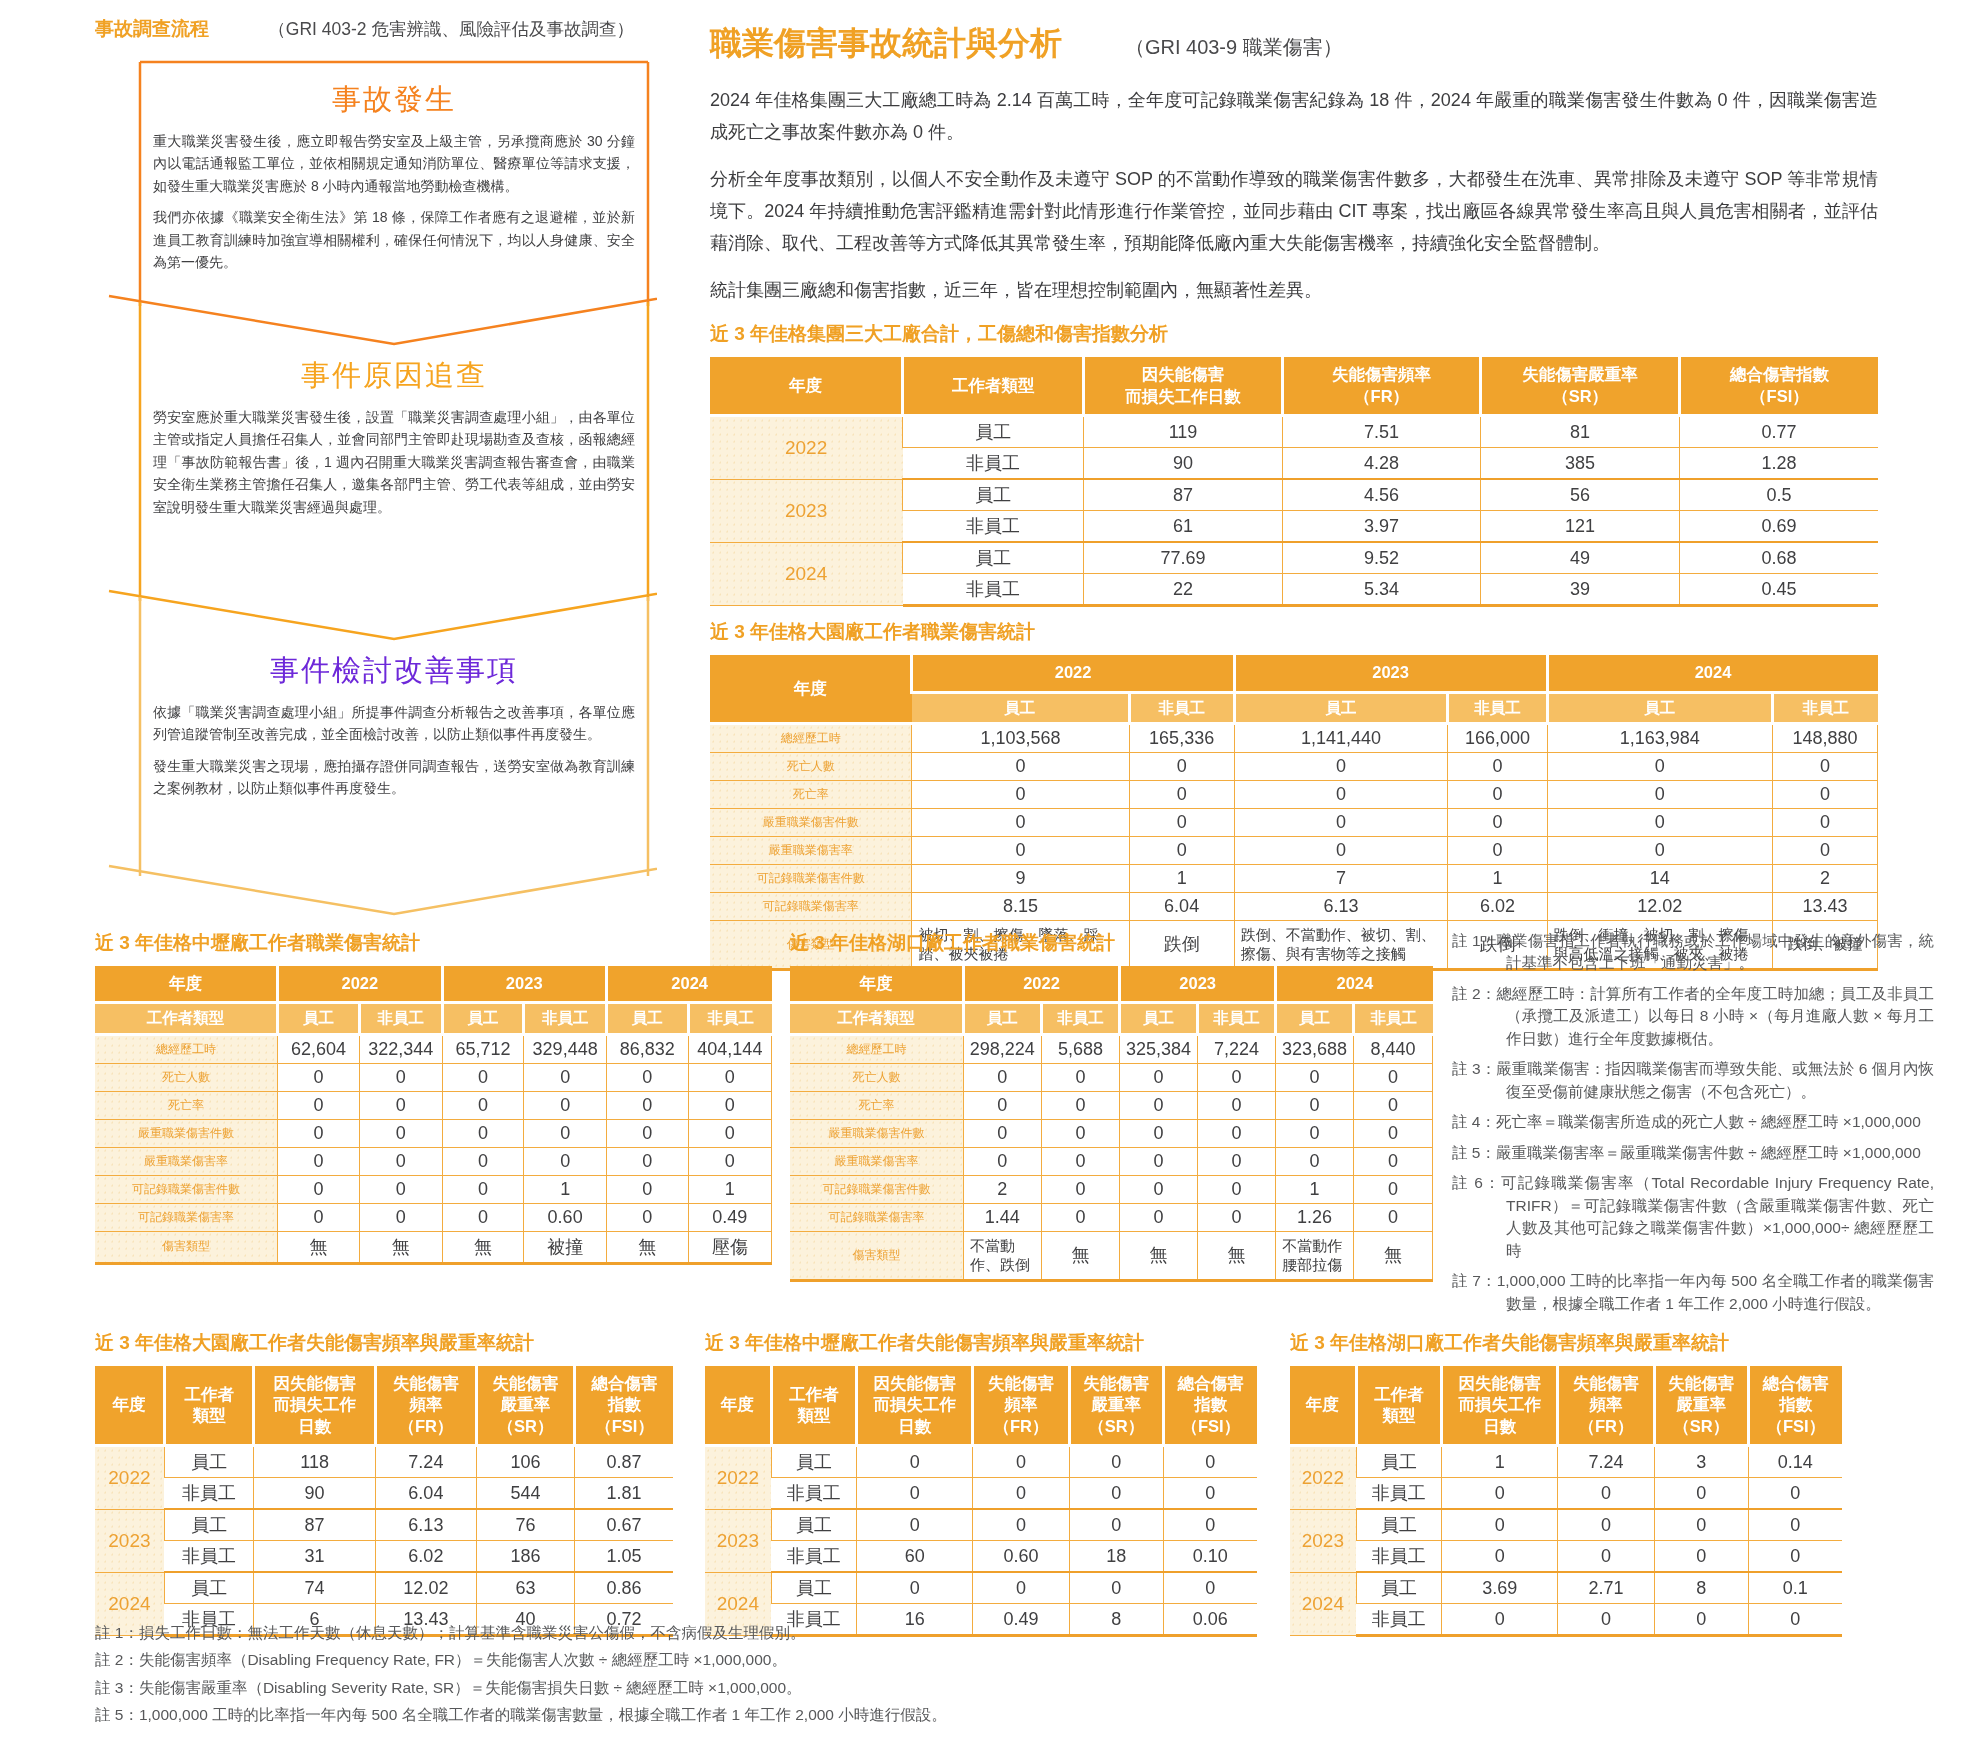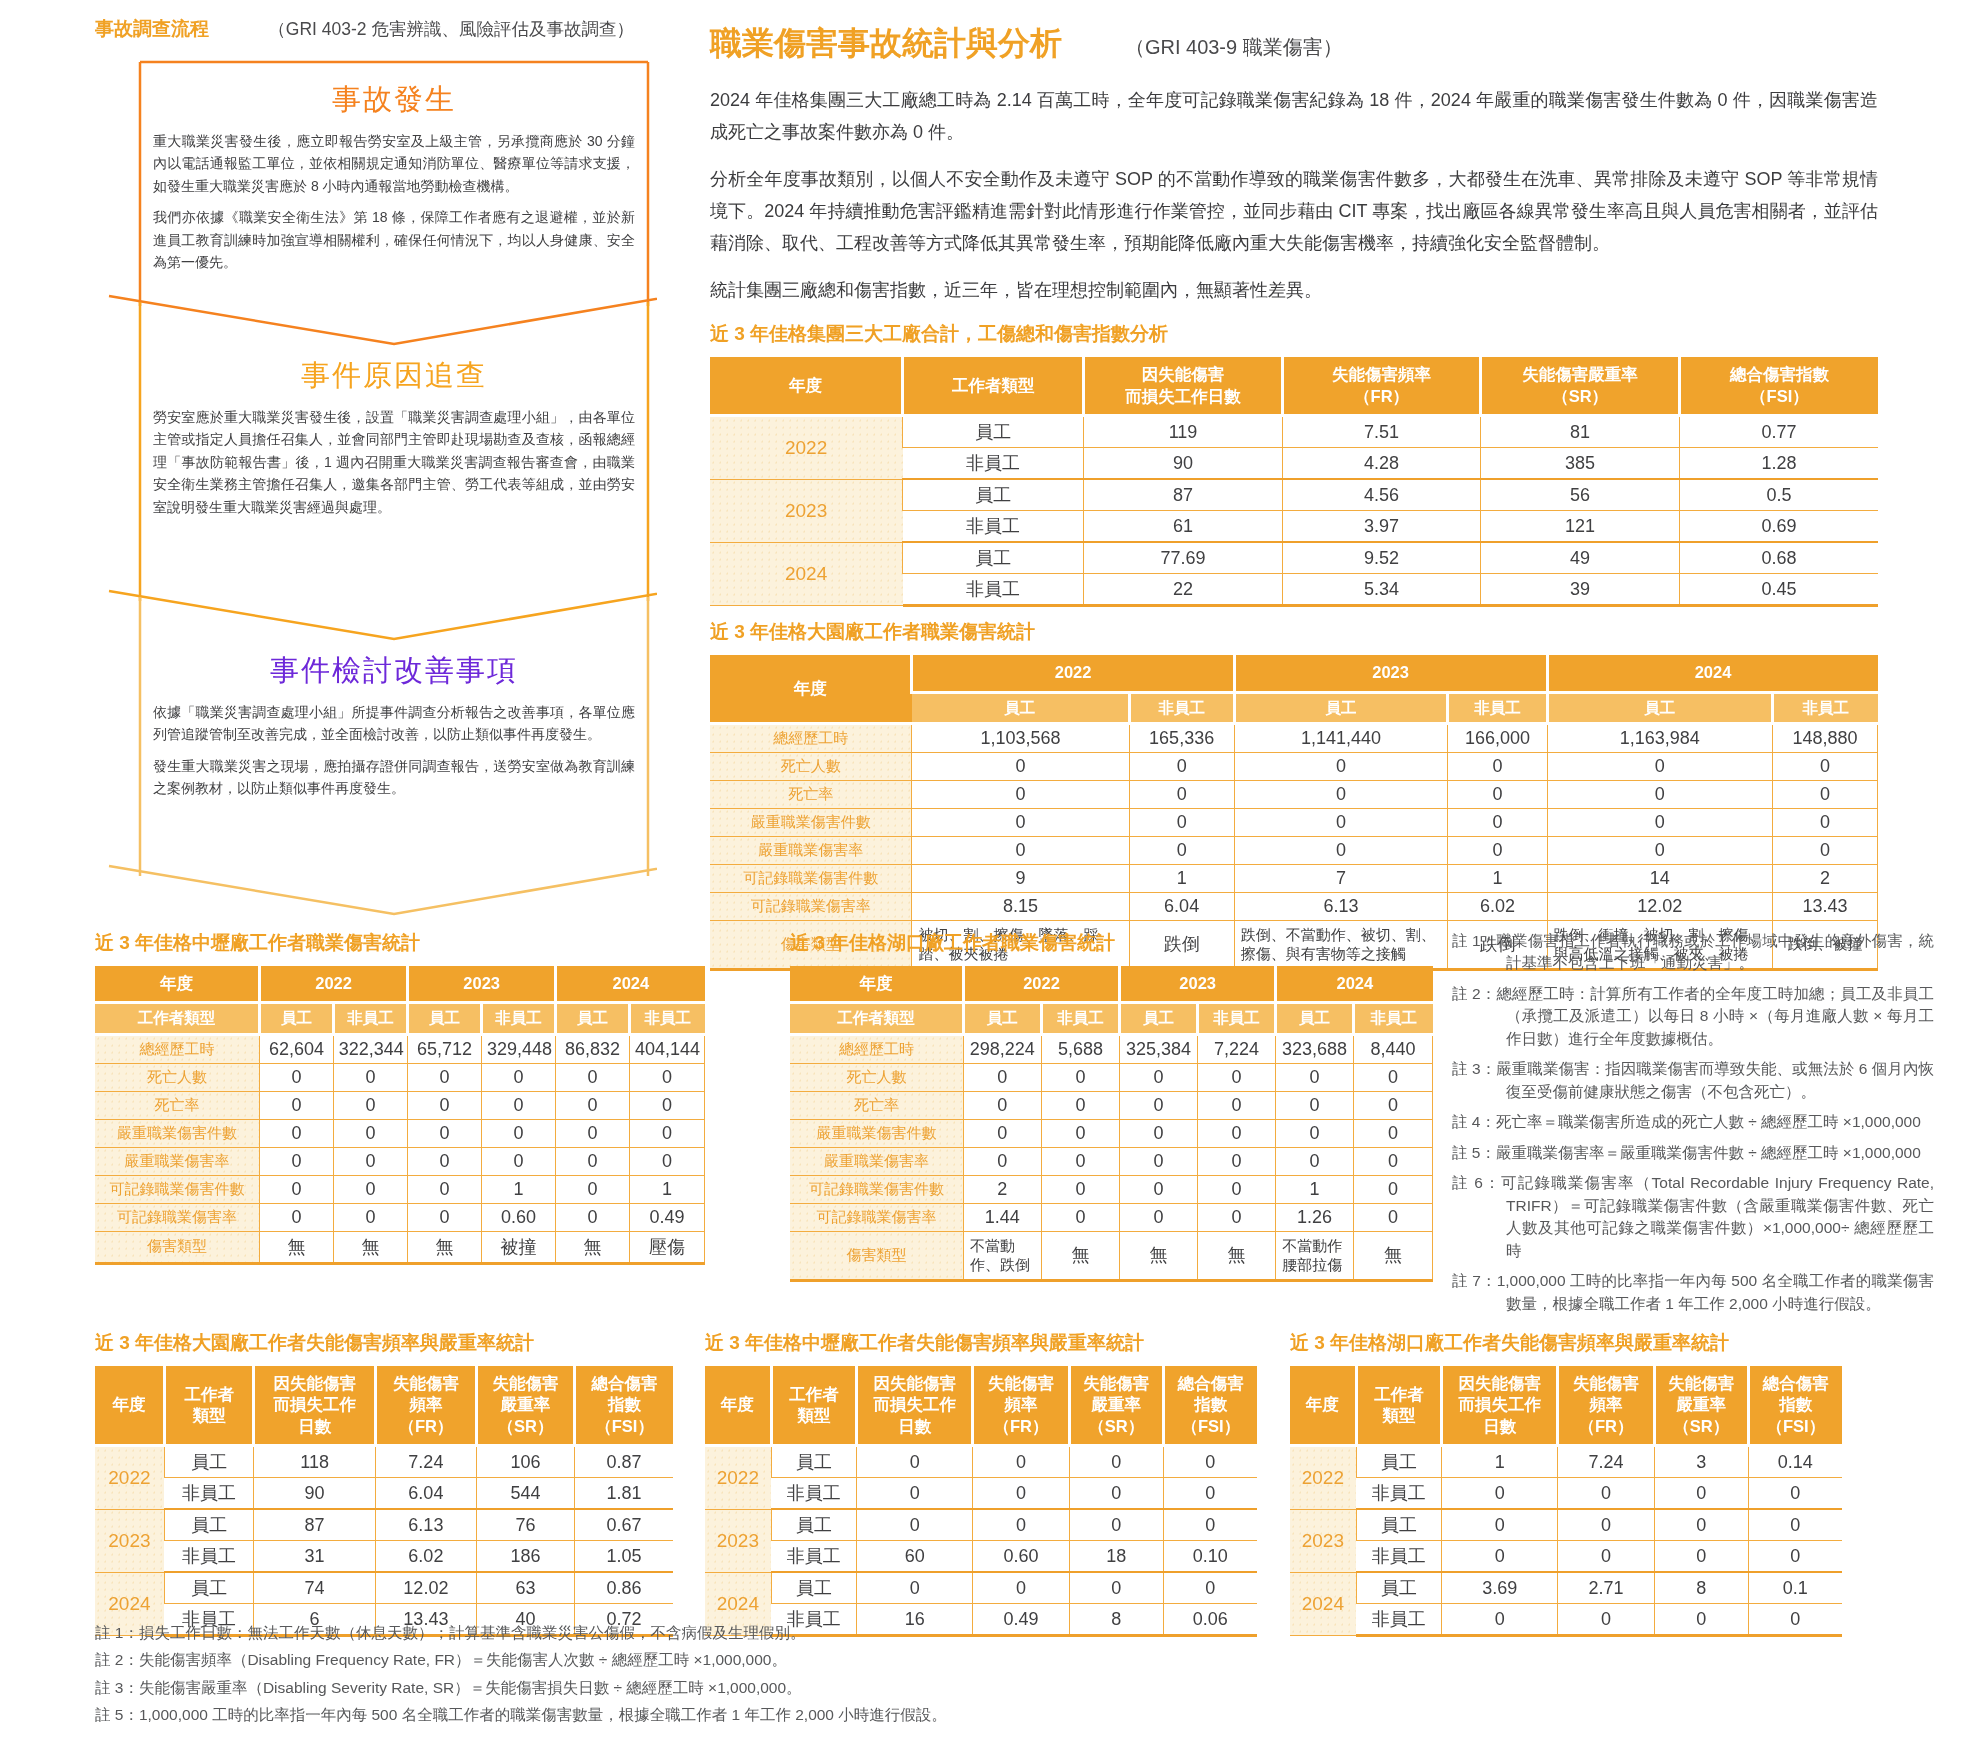--- a/index.html
+++ b/index.html
@@ -32,29 +32,29 @@
     text-align:center;vertical-align:middle;white-space:pre-line;border-left:3px solid #fff;line-height:1.3;}
   table.t th:first-child{border-left:none;}
   table.t thead th{border-bottom:3px solid #fff;}
   table.t th.hd2{background:#F6BF63;font-size:15.5px;padding:4px 3px;}
   table.t td{font-size:18px;text-align:center;padding:3px 5px;vertical-align:middle;
     border-bottom:1.5px solid #F3AC3F;border-left:1.5px solid #F3AC3F;color:#404042;}
   table.t td:first-child{border-left:none;}
   table.t td.year,table.t td.rowlabel{background-color:#FCF2DC;color:#EDA233;
     background-image:radial-gradient(#F7E3BB 1px,transparent 1px);background-size:7px 7px;}
   table.t td.year{font-size:19px;}
-  table.t td.rowlabel{font-size:15px;padding:4px 2px;}
+  table.t td.rowlabel{font-size:12px;padding:4px 2px;}
   table.t tr.group-end td{border-bottom:2.5px solid #EFA02B;}
   table.t tbody tr:last-child td{border-bottom:3px solid #EFA02B;}
   table.injury td:last-child{border-right:1.5px solid #F3AC3F;}
   table.t td.small{font-size:15px;line-height:1.3;padding:4px 6px;}
   table.t td.left{text-align:left;}
 
   
-  .mid-zhongli{position:absolute;left:95px;top:918px;width:610px;}
+  .mid-zhongli{position:absolute;left:95px;top:918px;width:677px;}
   .mid-hukou{position:absolute;left:790px;top:918px;width:643px;}
   .mid-zhongli td,.mid-hukou td{padding:7px 4px;}
   .mid-notes{position:absolute;left:1452px;top:930px;width:482px;}
   .note{font-size:15.5px;line-height:1.45;color:#57585A;margin-bottom:8px;
     padding-left:54px;text-indent:-54px;text-align:justify;}
 
   
   .bot-1{position:absolute;left:95px;top:1318px;width:578px;}
   .bot-2{position:absolute;left:705px;top:1318px;width:552px;}
   .bot-3{position:absolute;left:1290px;top:1318px;width:552px;}

